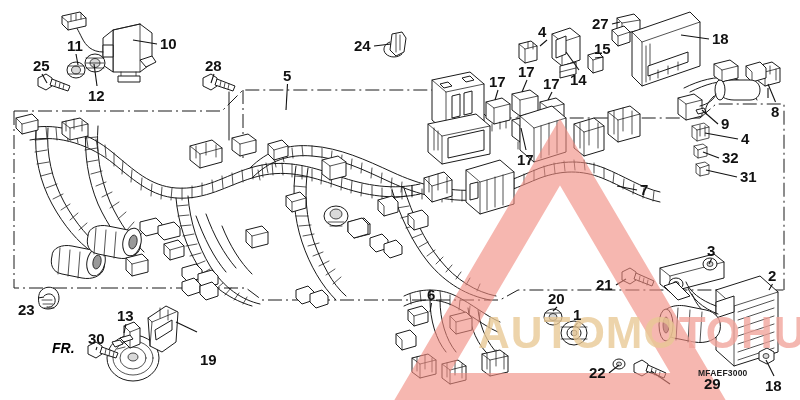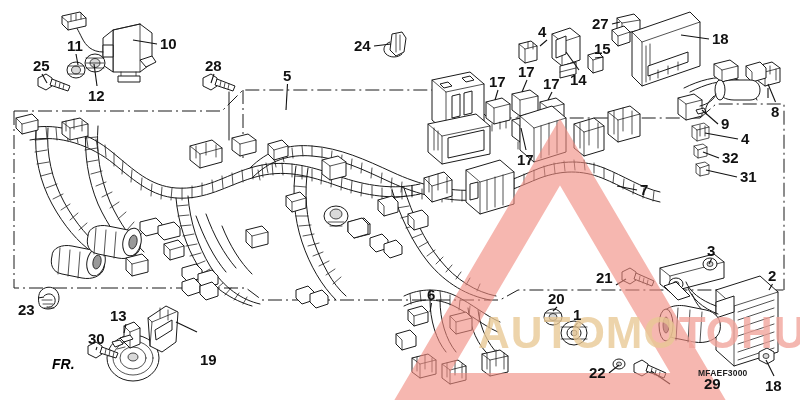--- a/index.html
+++ b/index.html
@@ -704,30 +704,30 @@
       <div class="callout" style="left: 592px; top: 16px;">27</div>
       <div class="callout" style="left: 712px; top: 31px; text-align: right;">18</div>
       <div class="callout" style="left: 771px; top: 104px;">8</div>
       <div class="callout" style="left: 721px; top: 116px;">9</div>
       <div class="callout" style="left: 741px; top: 131px;">4</div>
       <div class="callout" style="left: 722px; top: 150px;">32</div>
       <div class="callout" style="left: 740px; top: 169px;">31</div>
       <div class="callout" style="left: 640px; top: 182px;">7</div>
       <div class="callout" style="left: 707px; top: 243px;">3</div>
       <div class="callout" style="left: 768px; top: 268px;">2</div>
-      <div class="callout" style="left: 596px; top: 270px;">21</div>
+      <div class="callout" style="left: 596px; top: 277px;">21</div>
       <div class="callout" style="left: 548px; top: 291px;">20</div>
       <div class="callout" style="left: 573px; top: 307px;">1</div>
       <div class="callout" style="left: 427px; top: 287px;">6</div>
       <div class="callout" style="left: 589px; top: 365px;">22</div>
       <div class="callout" style="left: 704px; top: 376px;">29</div>
       <div class="callout" style="left: 765px; top: 378px;">18</div>
       <div class="callout" style="left: 18px; top: 290px; margin-top: 12px;">23</div>
-      <div class="callout" style="left: 110px; top: 308px;">13</div>
+      <div class="callout" style="left: 117px; top: 308px;">13</div>
       <div class="callout" style="left: 88px; top: 331px;">30</div>
       <div class="callout" style="left: 200px; top: 324px; margin-top: 28px;">19</div>
     </div>
 
   <div class="partcode" style="left:690px;top:368px;margin-left:8px;">MFAEF3000</div>
 
-  <div class="frlabel" style="left:52px;top:356px;">FR.</div>
+  <div class="frlabel" style="left:52px;top:340px;">FR.</div>
 
 </div>
 
 </body></html>

